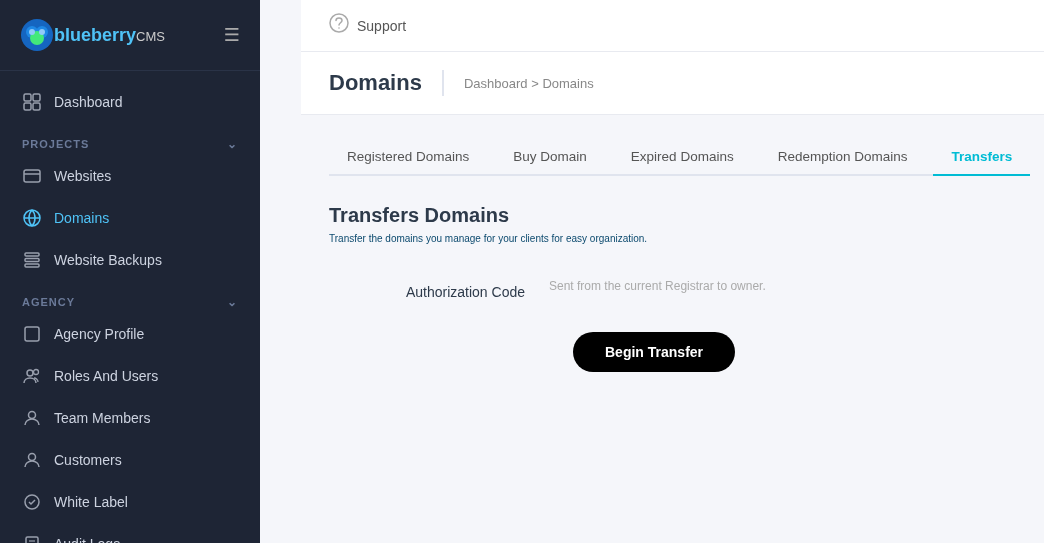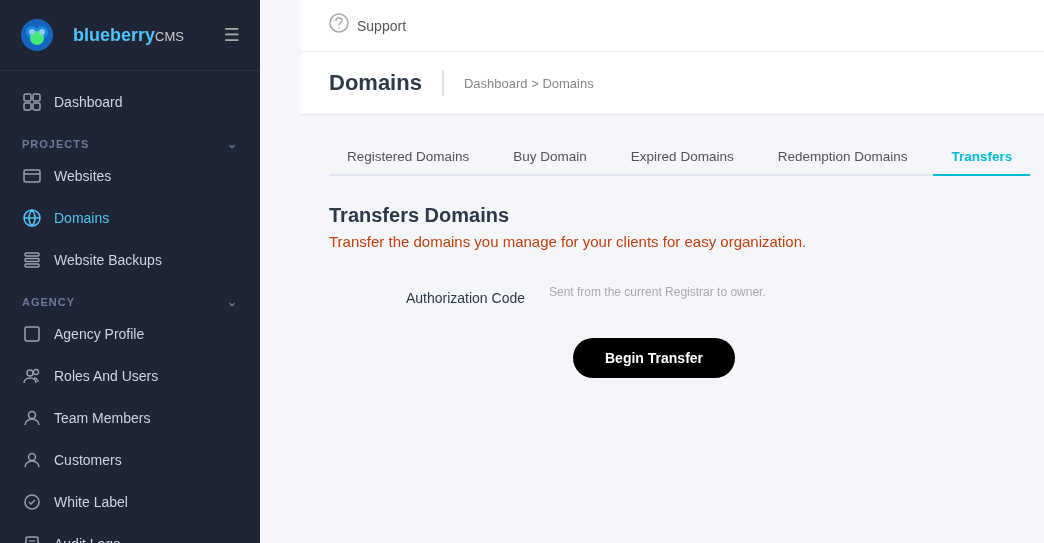--- a/index.html
+++ b/index.html
@@ -19,21 +19,21 @@
     .sidebar-logo {
       display: flex;
       align-items: center;
       justify-content: space-between;
       padding: 18px 20px;
       border-bottom: 1px solid #2a3347;
     }
     .logo-area {
       display: flex;
       align-items: center;
-      gap: 19px;
+      gap: 0;
     }
     .logo-icon {
       width: 34px;
       height: 34px;
     }
     .logo-text {
       font-size: 18px;
       font-weight: 700;
       color: #fff;
     }
@@ -144,22 +144,22 @@
     }
 
     
     .section-title {
       font-size: 20px;
       font-weight: 700;
       color: #2d3a4a;
       margin-bottom: 6px;
     }
     .section-subtitle {
-      font-size: 15px;
-      color: #c2410c;
+      font-size: 10px;
+      color: #0c4a6e;
       margin-bottom: 30px;
     }
 
     
     .form-row {
       display: flex;
       align-items: flex-start;
       margin-bottom: 24px;
       gap: 0;
     }

